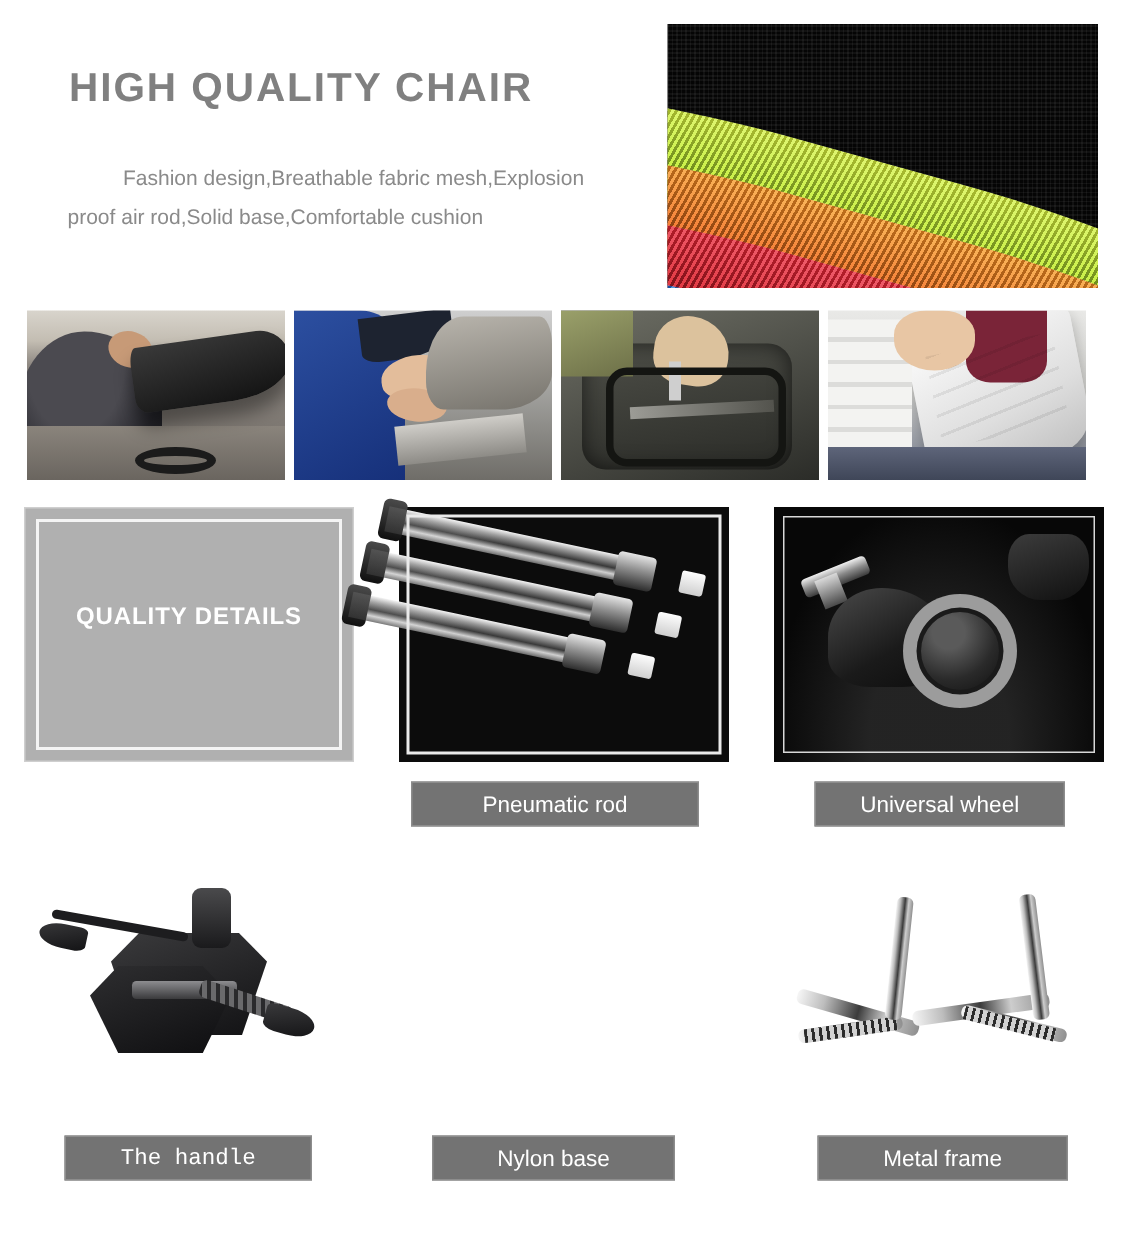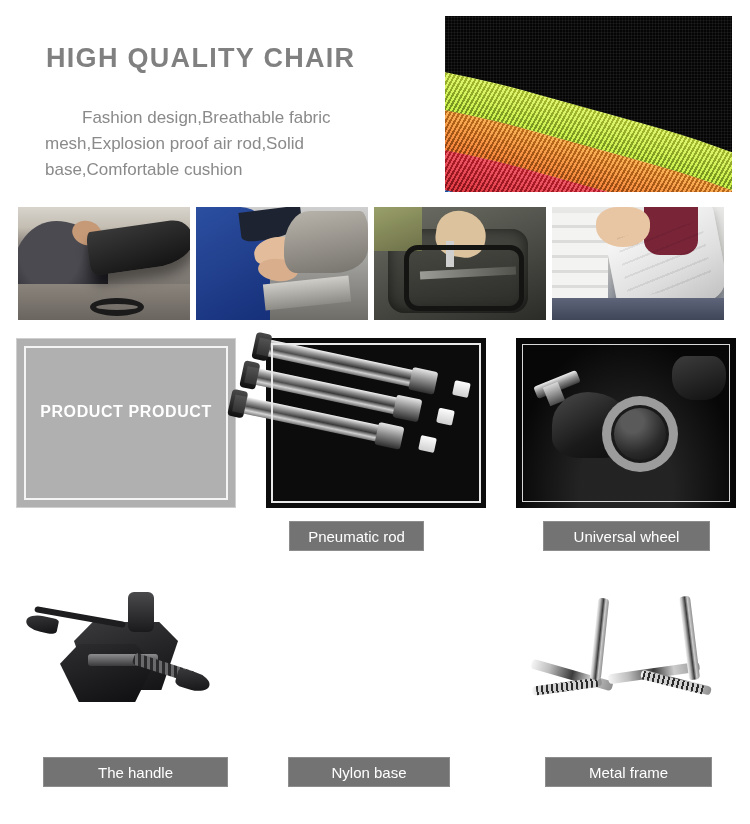--- a/index.html
+++ b/index.html
@@ -13,21 +13,21 @@
 
   
   .hero { position: absolute; left: 0; top: 0; width: 750px; height: 200px; }
   .hero-title {
     position: absolute; left: 46px; top: 43px;
     font-size: 27px; font-weight: bold; letter-spacing: 1.3px;
     color: #808080; white-space: nowrap;
   }
   .hero-sub {
     position: absolute; left: 45px; top: 105px; width: 370px;
-    font-size: 17px; color: #8a8a8a; line-height: 26px;
+    font-size: 14px; color: #8a8a8a; line-height: 26px;
     text-indent: 37px;
   }
 
   
   .fabric-banner {
     position: absolute; left: 445px; top: 16px;
     width: 287px; height: 176px;
     background: #050505;
     overflow: hidden;
   }
@@ -346,21 +346,21 @@
     <div class="photo ph4">
       <div class="stack"></div>
       <div class="bench"></div>
       <div class="torso"></div>
       <div class="arm"></div>
     </div>
   </div>
 
   <div class="pd-panel">
     <div class="pd-inner"></div>
-    <div class="pd-text">PRODUCT PRODUCT</div>
+    <div class="pd-text">QUALITY DETAILS</div>
   </div>
 
   <div class="rod-tile">
     <div class="rod" style="left:-10px; top:18px;  width:180px; transform:rotate(12deg);">
       <div class="ring"></div>
       <div class="collar"></div>
       <div class="tip"></div>
       <div class="rod-gloss"></div>
     </div>
     <div class="rod" style="left:-22px; top:46px; width:176px; transform:rotate(12deg);">
@@ -370,21 +370,21 @@
       <div class="rod-gloss"></div>
     </div>
     <div class="rod" style="left:-34px; top:74px; width:170px; transform:rotate(12deg);">
       <div class="ring"></div>
       <div class="collar"></div>
       <div class="tip"></div>
       <div class="rod-gloss"></div>
     </div>
     <div class="frame-in"></div>
   </div>
-  <div class="label-bar" style="left:289px; top:521px; width:135px;align-items:center;">
+  <div class="label-bar" style="left:274px; top:521px; width:192px;align-items:center;">
     <span>Pneumatic rod</span>
   </div>
 
   <div class="wheel-tile">
     <div class="caster-floor"></div>
     <div class="caster-side"></div>
     <div class="caster-stem"></div>
     <div class="caster-stem2"></div>
     <div class="caster-body"></div>
     <div class="caster-wheel"></div>
@@ -397,21 +397,21 @@
   <div class="white-tile" style="left:16px; top:570px;">
     <div class="hm-plate"></div>
     <div class="hm-plate2"></div>
     <div class="hm-cyl"></div>
     <div class="hm-lever"></div>
     <div class="hm-knob"></div>
     <div class="hm-bar"></div>
     <div class="hm-spring"></div>
     <div class="hm-knob2"></div>
   </div>
-  <div class="label-bar" style="left:43px; top:757px; width:185px;">
+  <div class="label-bar" style="left:43px; top:757px; width:165px;font-family:Liberation Mono, monospace;">
     <span>The handle</span>
   </div>
 
   <div class="label-bar" style="left:288px; top:757px; width:162px;">
     <span>Nylon base</span>
   </div>
 
   <div class="white-tile" style="left:516px; top:570px;">
     <div class="mf-wrap">
       <div class="mf-tube mf-h1"></div>

